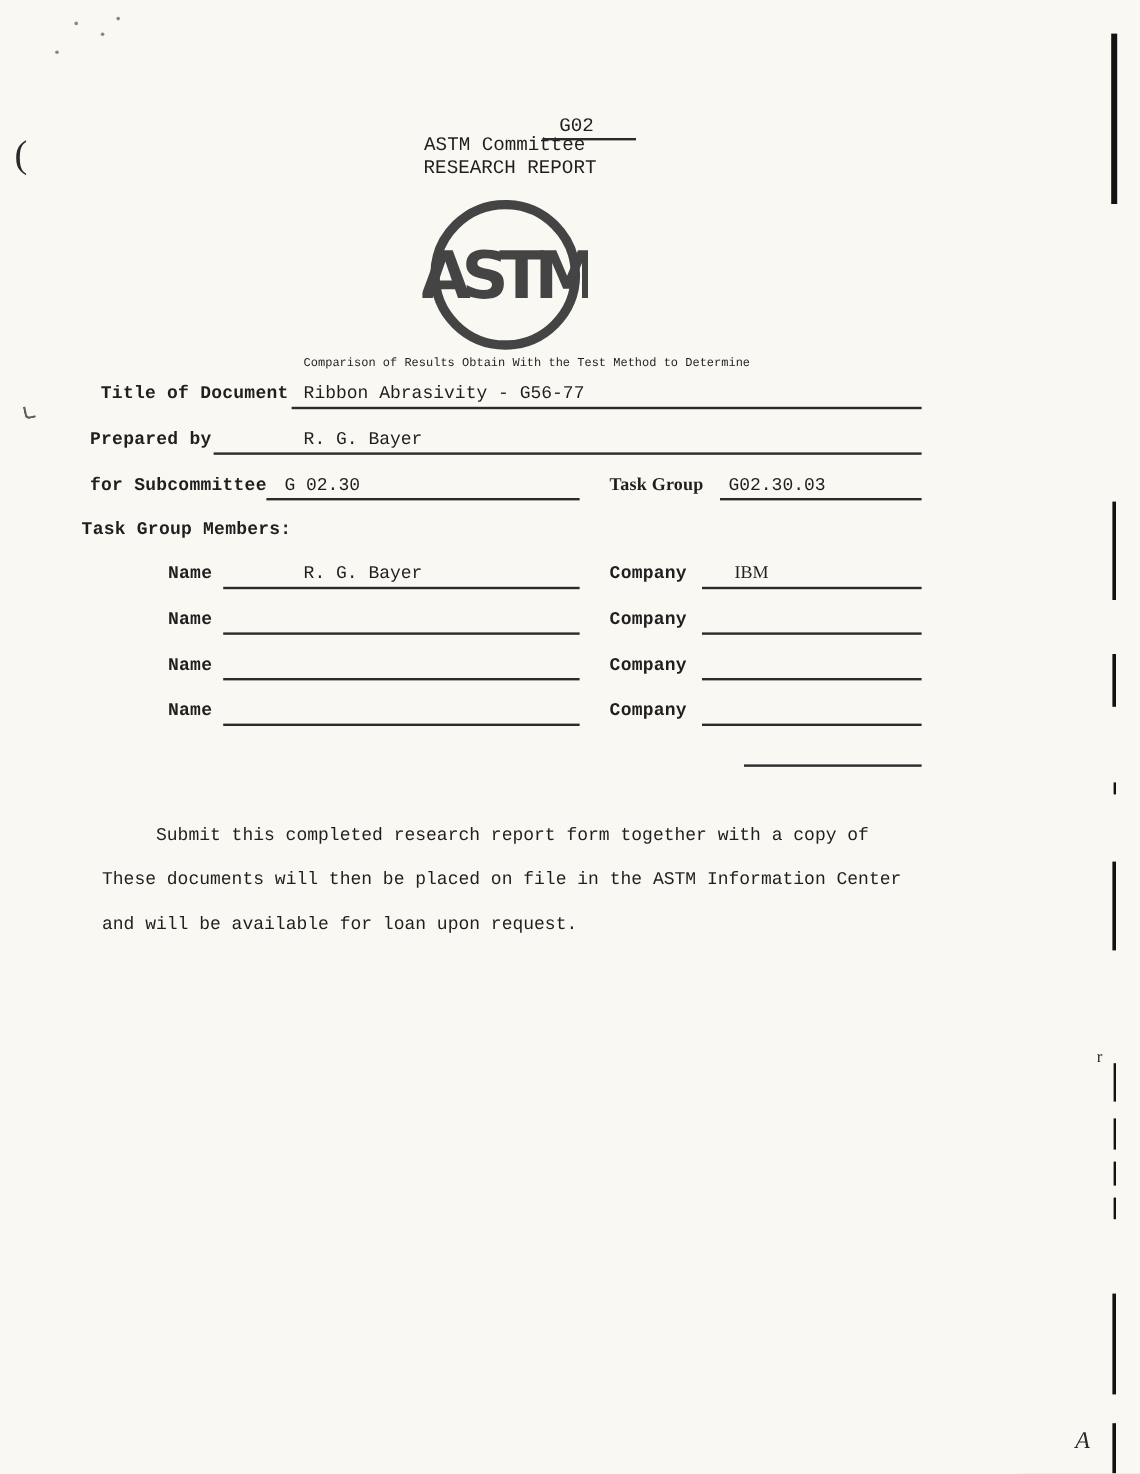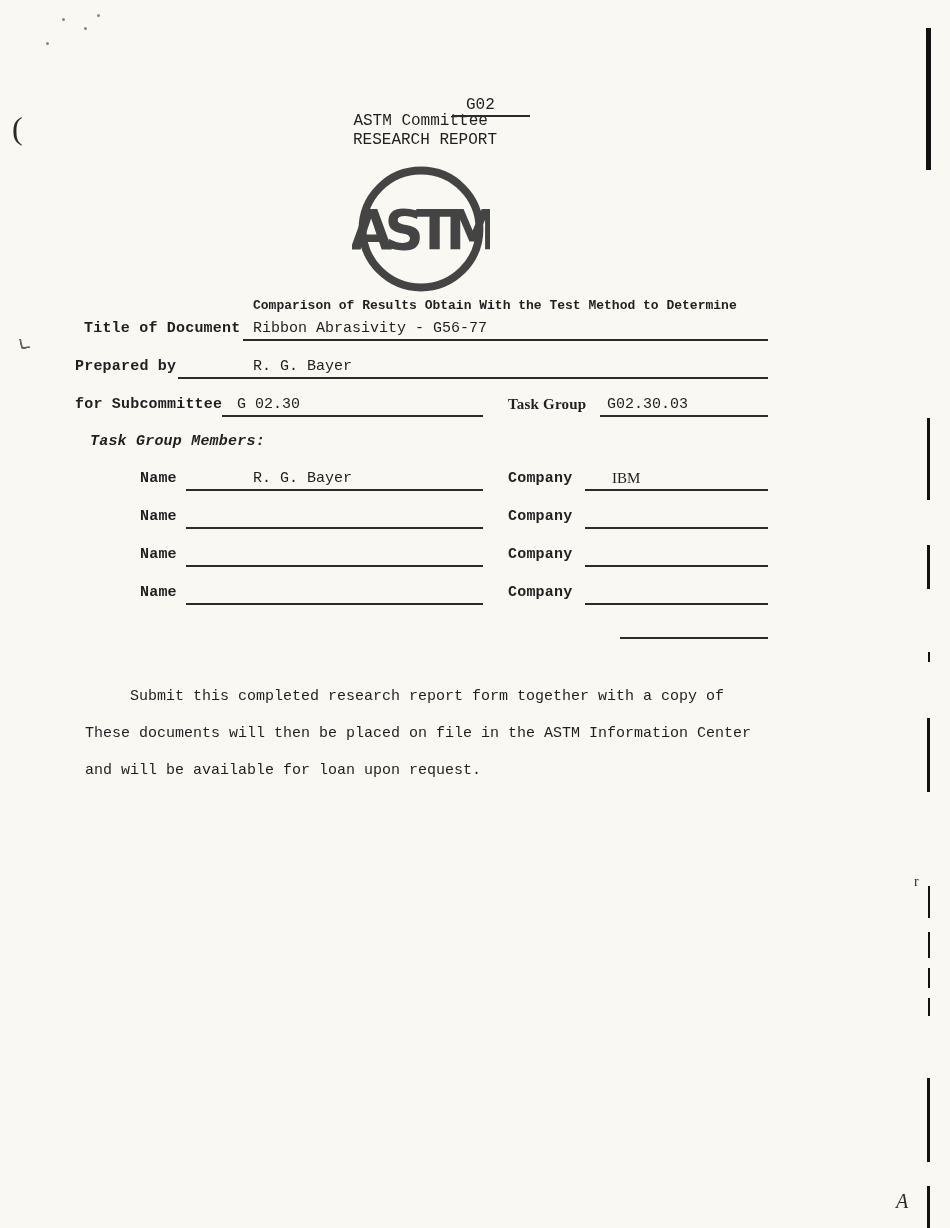--- a/index.html
+++ b/index.html
@@ -11,21 +11,21 @@
     margin: 0 auto;
     background: #f9f8f3;
     font-family: "Liberation Mono", "DejaVu Sans Mono", monospace;
     color: #1f1f1f;
     overflow: hidden;
   }
   .row { position: absolute; left: 0; width: 100%; height: 23px; font-size: 15px; }
   .lbl { position: absolute; top: 0; font-weight: 700; white-space: pre; letter-spacing: 0.2px; }
   .ul  { position: absolute; top: 0; height: 21px; border-bottom: 2px solid #2b2b2b; }
   .val { position: absolute; top: 0; font-weight: 500; white-space: pre; }
-  .abs-text { position: absolute; font-size: 13px; font-weight: 700; white-space: pre; }
+  .abs-text { position: absolute; font-size: 10px; font-weight: 400; white-space: pre; }
   .hdr-line { position: absolute; font-size: 16px; font-weight: 400; white-space: pre; }
   .logo-wrap { position: absolute; left: 352px; top: 164px; width: 138px; height: 130px; opacity: 0.88; }
   .para { position: absolute; left: 85px; top: 688px; width: 710px; font-size: 15px; font-weight: 500; }
   .para-line { height: 37px; white-space: pre; }
   .para-line.indent { padding-left: 45px; }
   .bar { position: absolute; background: #121212; }
   .artifact-char { position: absolute; color: #2a2a2a; font-family: "Liberation Serif", serif; }
   .dot { position: absolute; width: 3px; height: 3px; border-radius: 50%; background: #555; opacity: 0.7; }
   .hook { position: absolute; left: 20px; top: 338px; width: 9px; height: 11px;
           border-left: 2px solid #3a3a3a; border-bottom: 2px solid #3a3a3a; border-radius: 0 0 0 4px;
@@ -89,21 +89,21 @@
   <div class="row" style="top:396px;">
     <span class="lbl" style="left:75px;">for Subcommittee</span>
     <span class="ul" style="left:222px; width:261px;"></span>
     <span class="val" style="left:237px;">G 02.30</span>
     <span class="lbl" style="left:508px;font-family:Liberation Serif, serif;">Task Group</span>
     <span class="ul" style="left:600px; width:168px;"></span>
     <span class="val" style="left:607px;">G02.30.03</span>
   </div>
 
   <div class="row" style="top:433px;">
-    <span class="lbl" style="left:90px;font-style:italic;">Task Group Members:</span>
+    <span class="lbl" style="left:68px;">Task Group Members:</span>
   </div>
 
   <div class="row" style="top:470px;">
     <span class="lbl" style="left:140px;">Name</span>
     <span class="ul" style="left:186px; width:297px;"></span>
     <span class="val" style="left:253px;">R. G. Bayer</span>
     <span class="lbl" style="left:508px;">Company</span>
     <span class="ul" style="left:585px; width:183px;"></span>
     <span class="val" style="left:612px;font-family:Liberation Serif, serif;">IBM</span>
   </div>

